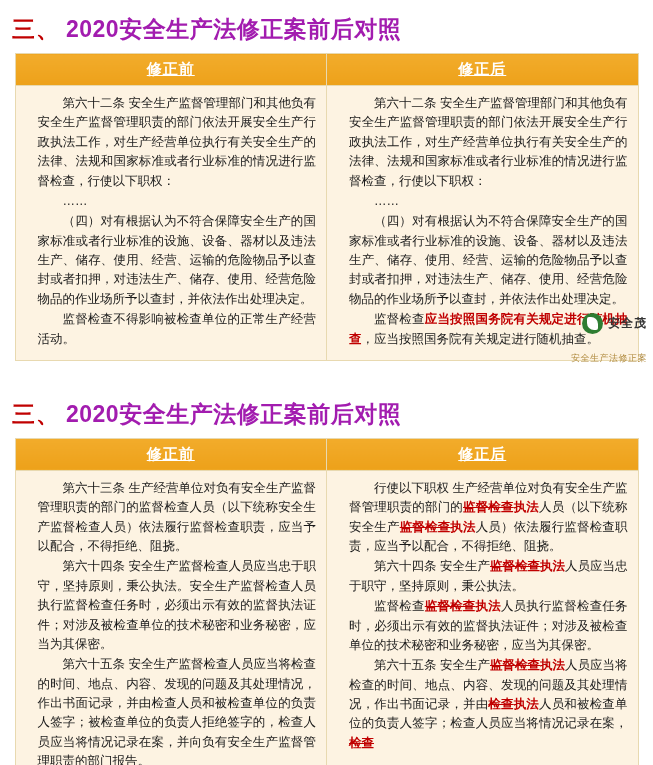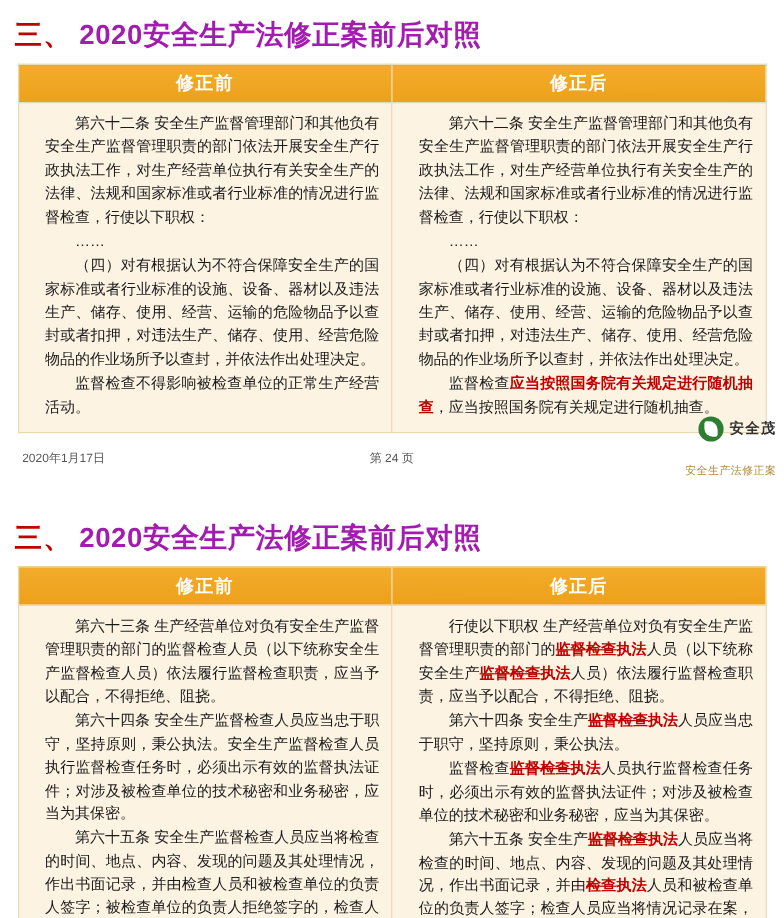--- a/index.html
+++ b/index.html
@@ -50,20 +50,21 @@
   .hdr{
     background:#f0a823;
     background:linear-gradient(#f2ac2b,#eda11a);
     color:#ffffff;
     text-align:center;
     font-size:15px;
     font-weight:bold;
     padding:6px 0;
     letter-spacing:1px;
     border:1px solid #e09a17;
+    text-decoration:underline;
   }
   .cell{
     background:#fdf3e2;
     padding:8px 10px 10px 10px;
     font-size:12.5px;
     line-height:1.55;
     color:#1a1a1a;
   }
   .cell p{
     margin:0 0 1px 12px;
@@ -146,24 +147,20 @@
         <td class="cell">
           <p>第六十二条  安全生产监督管理部门和其他负有安全生产监督管理职责的部门依法开展安全生产行政执法工作，对生产经营单位执行有关安全生产的法律、法规和国家标准或者行业标准的情况进行监督检查，行使以下职权：</p>
           <p>……</p>
           <p>（四）对有根据认为不符合保障安全生产的国家标准或者行业标准的设施、设备、器材以及违法生产、储存、使用、经营、运输的危险物品予以查封或者扣押，对违法生产、储存、使用、经营危险物品的作业场所予以查封，并依法作出处理决定。</p>
           <p><span>监督检查</span><span class="red">应当按照国务院有关规定进行随机抽查</span><span>，应当按照国务院有关规定进行随机抽查。</span></p>
         </td>
       </tr>
     </tbody>
       </table>
 
-    <div class="footer">
-      <span class="date">2020年1月17日</span>
-      <span class="page">第 24 页</span>
-    </div>
   </div>
 
   <div class="wm">
     <div class="wm-row">
       <span class="wm-logo"></span>
       <span class="wm-name">安全茂</span>
     </div>
     <div class="wm-sub">安全生产法修正案</div>
   </div>
 </div>

